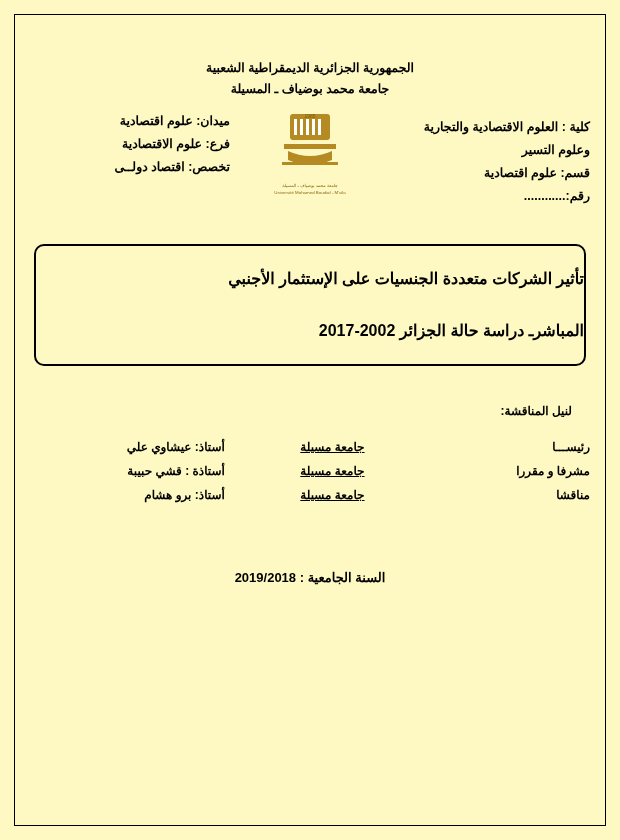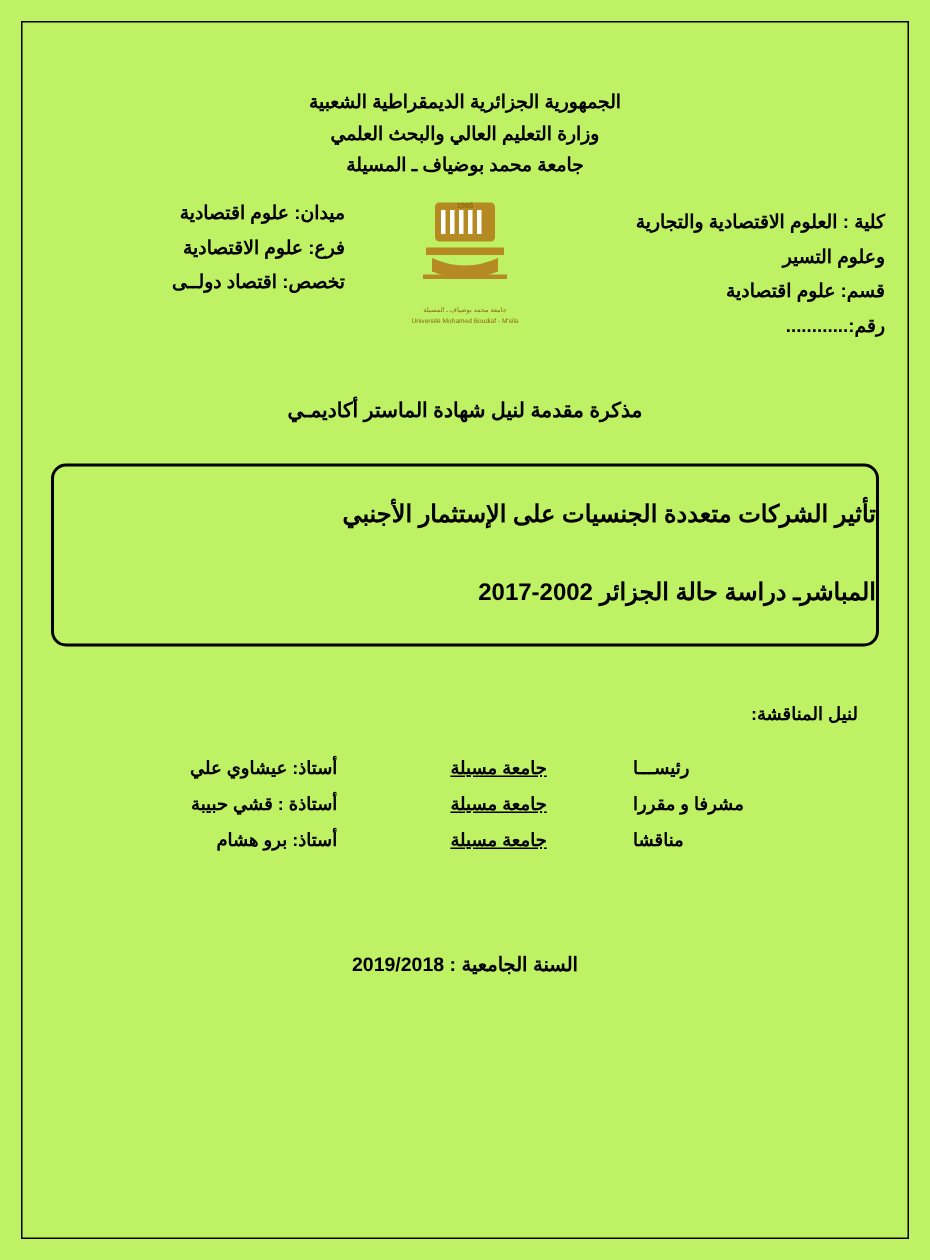--- a/index.html
+++ b/index.html
@@ -12,21 +12,21 @@
     height: 840px;
     font-family: "Liberation Sans", sans-serif;
     color: #000000;
     overflow: hidden;
   }
   .page {
     position: relative;
     width: 620px;
     height: 840px;
     box-sizing: border-box;
-    background: #bef264;
+    background: #fef9c3;
   }
   .page-border {
     position: absolute;
     left: 14px;
     top: 14px;
     width: 592px;
     height: 812px;
     border: 1px solid #000000;
     box-sizing: border-box;
     pointer-events: none;
@@ -164,21 +164,21 @@
     text-align: right;
     padding-right: 18px !important;
   }
   .col-univ {
     width: 32%;
     text-align: center;
     text-decoration: underline;
   }
   .col-role {
     width: 30%;
-    text-align: left;
+    text-align: right;
     margin-top: 12px;
   }
 
   
   .year-line {
     text-align: center;
     font-weight: bold;
     font-size: 13px;
     margin-top: 62px;
   }
@@ -186,21 +186,20 @@
 </head>
 <body>
 
 <div class="page">
   <div class="page-border"></div>
 
   <div class="content">
 
     <div class="header-lines">
       <div>الجمهورية الجزائرية الديمقراطية الشعبية</div>
-      <div>وزارة التعليم العالي والبحث العلمي</div>
       <div>جامعة محمد بوضياف ـ المسيلة</div>
     </div>
 
     <div class="id-area">
 
       <div class="id-right">
         <div>كلية : العلوم الاقتصادية والتجارية</div>
         <div>وعلوم التسير</div>
         <div>قسم: علوم اقتصادية</div>
         <div>رقم:............</div>
@@ -225,21 +224,20 @@
 
       <div class="id-left">
         <div>ميدان: علوم اقتصادية</div>
         <div>فرع: علوم الاقتصادية</div>
         <div>تخصص: اقتصاد دولــى</div>
       </div>
 
     </div>
 
     <div class="mid-block">
-      <div class="m1">مذكرة مقدمة لنيل شهادة الماستر أكاديمـي</div>
     </div>
 
     <div class="title-box">
       <div class="t-line">تأثير الشركات متعددة الجنسيات على الإستثمار الأجنبي</div>
       <div class="t-line second">المباشرـ دراسة  حالة الجزائر 2002-2017</div>
     </div>
 
     <div class="jury-label">لنيل المناقشة:</div>
 
     <table class="jury-table">

